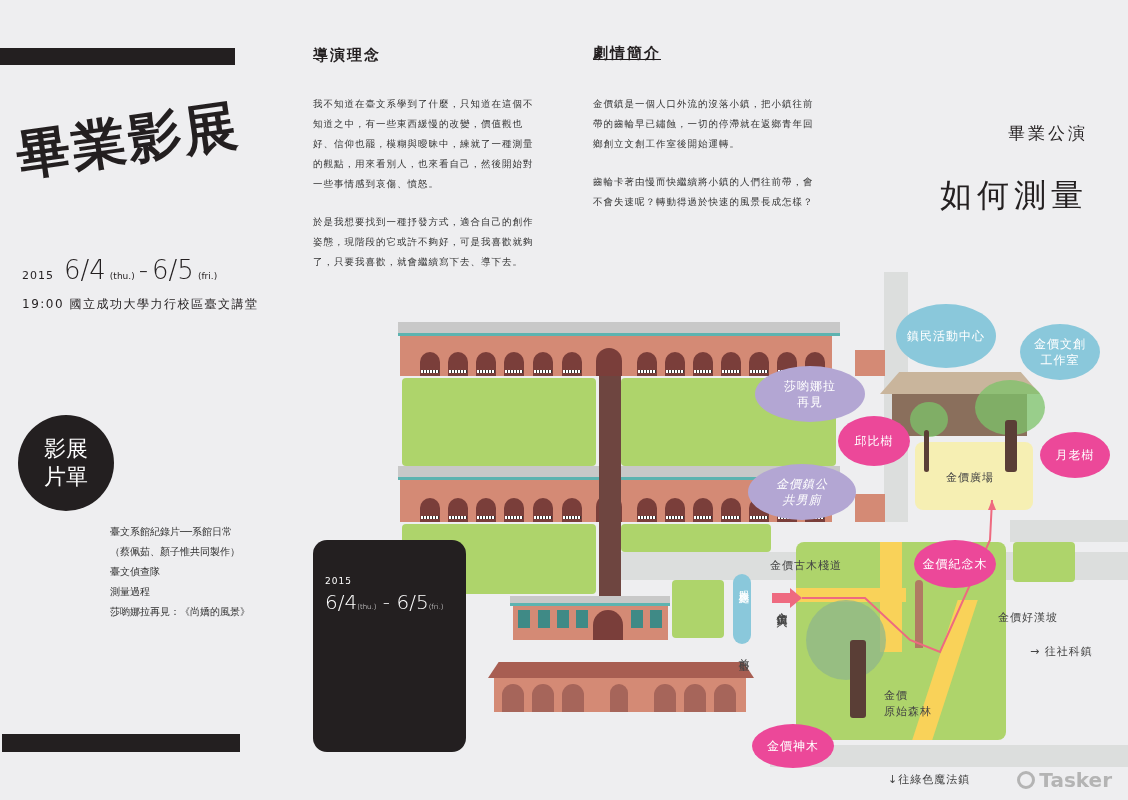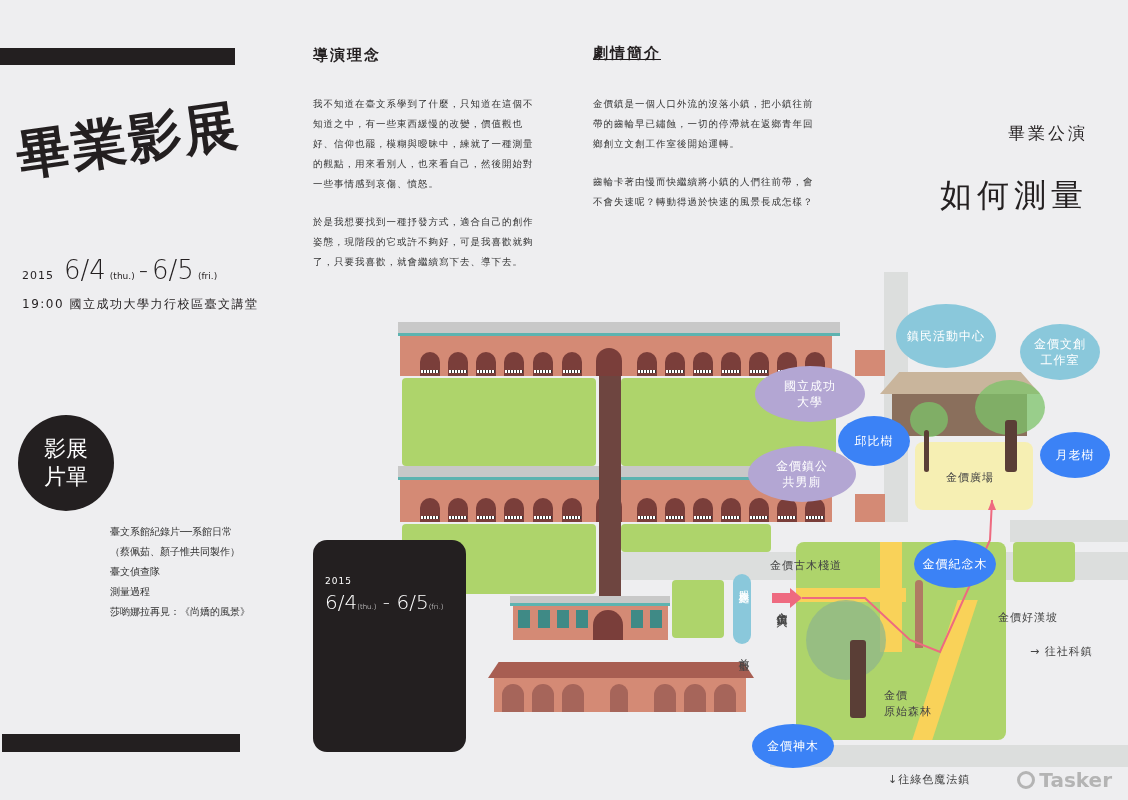--- a/index.html
+++ b/index.html
@@ -30,21 +30,21 @@
   .road { background: #dcdedd; }
   .bldg-roof { background: #c8c8c8; border-bottom: 3px solid #5db3b0; }
   .bldg-wall { background: #d48a75; }
   .arch { position: absolute; bottom: 0; width: 20px; height: 24px; background: #7a3e3a; border-radius: 10px 10px 0 0; }
   .arch::after { content: ""; position: absolute; left: 1px; right: 1px; bottom: 3px; height: 3px; background: repeating-linear-gradient(90deg, #fff 0 2px, #333 2px 3px); }
   .arch.big { width: 26px; height: 28px; border-radius: 13px 13px 0 0; }
   .arch.big::after { display: none; }
   .bubble { position: absolute; border-radius: 50%; color: #fff; display: flex; align-items: center; justify-content: center; text-align: center; font-size: 12px; line-height: 16px; letter-spacing: 1px; }
   .blue { background: #8ac8db; }
   .purple { background: #b3a6d3; }
-  .teal { background: #3b82f6; }
+  .teal { background: #ec4899; }
   .maplabel { position: absolute; font-size: 11px; color: #444; letter-spacing: 1px; white-space: nowrap; }
   .vlabel { position: absolute; font-size: 11px; color: #444; writing-mode: vertical-rl; letter-spacing: 1px; }
   .trunk { position: absolute; background: #5a3e36; border-radius: 3px; }
   .foliage { position: absolute; border-radius: 50%; opacity: 0.75; }
 </style>
 </head>
 <body>
 
 <div class="abs bar" style="left:0;top:48px;width:235px;height:17px;"></div>
 <div class="abs bar" style="left:2px;top:734px;width:238px;height:18px;"></div>
@@ -192,23 +192,23 @@
   <div class="abs" style="left:733px;top:574px;width:18px;height:70px;background:#8ac8db;border-radius:9px;"></div>
   <div class="vlabel" style="left:735px;top:582px;color:#fff;font-size:11px;">服務處</div>
   <div class="vlabel" style="left:735px;top:650px;">前臺</div>
   <div class="vlabel" style="left:773px;top:604px;">金價鎮入口</div>
 
   <div class="bubble blue" style="left:896px;top:304px;width:100px;height:64px;">鎮民活動中心</div>
   <div class="bubble blue" style="left:1020px;top:324px;width:80px;height:56px;">
       <span style="width:56px;">金價文創工作室</span>
     </div>
   <div class="bubble purple" style="left:755px;top:366px;width:110px;height:56px;">
-      <span style="width:52px;">國立成功大學</span>
+      <span style="width:52px;">莎喲娜拉再見</span>
     </div>
-  <div class="bubble purple" style="left:748px;top:446px;width:108px;height:56px;">
+  <div class="bubble purple" style="left:748px;top:464px;width:108px;height:56px;font-style:italic;">
       <span style="width:52px;">金價鎮公共男廁</span>
     </div>
   <div class="bubble teal" style="left:838px;top:416px;width:72px;height:50px;">邱比樹</div>
   <div class="bubble teal" style="left:1040px;top:432px;width:70px;height:46px;">月老樹</div>
   <div class="bubble teal" style="left:914px;top:540px;width:82px;height:48px;">金價紀念木</div>
   <div class="bubble teal" style="left:752px;top:724px;width:82px;height:44px;">金價神木</div>
 
   <div class="maplabel" style="left:946px;top:470px;">金價廣場</div>
   <div class="maplabel" style="left:770px;top:558px;">金價古木棧道</div>
   <div class="maplabel" style="left:998px;top:610px;">金價好漢坡</div>

